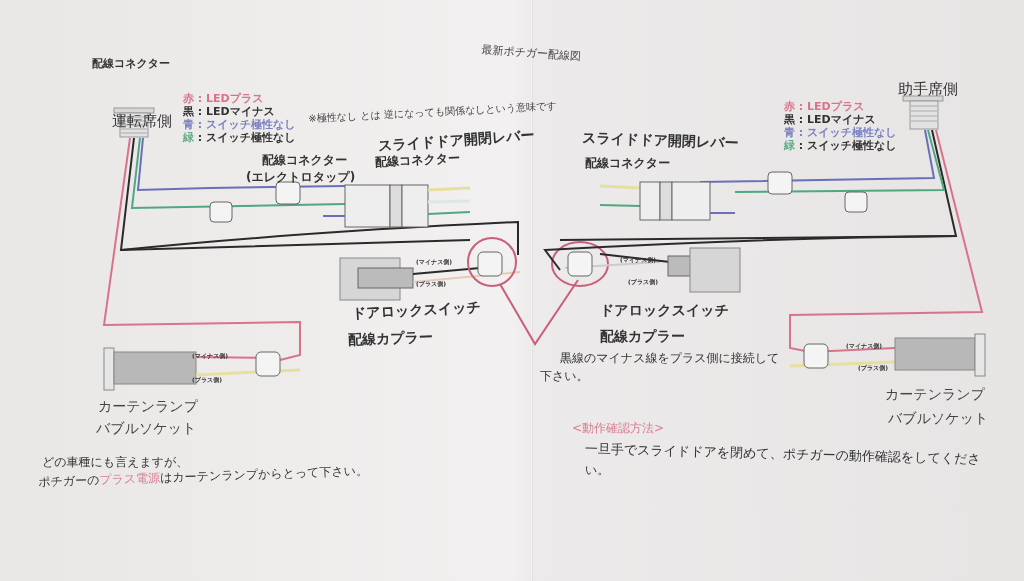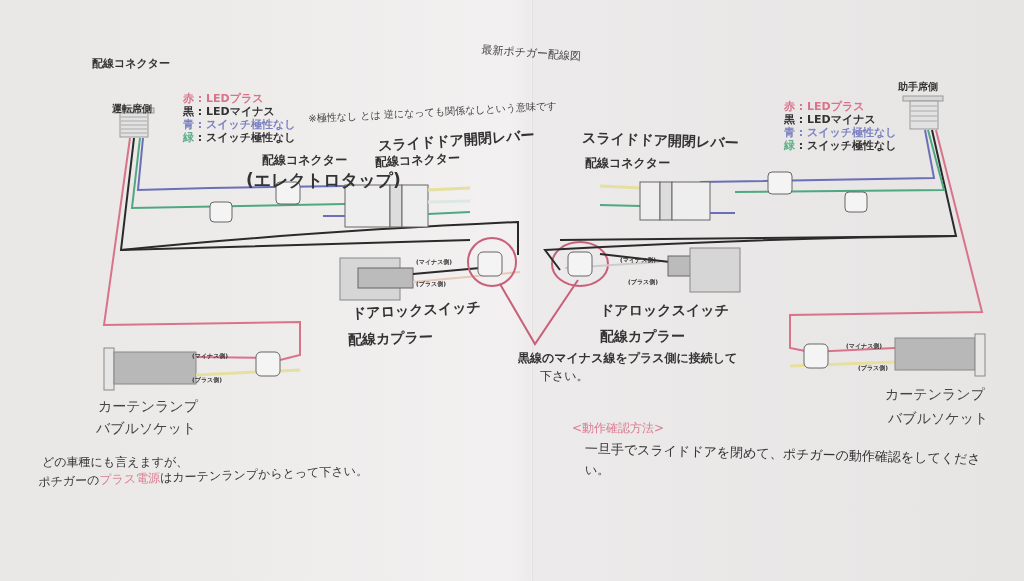--- a/index.html
+++ b/index.html
@@ -6,21 +6,21 @@
   body {
     width:1024px; height:581px; overflow:hidden; position:relative;
     background: linear-gradient(90deg, #e9e6e6 0%, #efecec 30%, #f2f0f0 50%, #eceaea 52%, #e7e4e4 100%);
     font-family: "DejaVu Sans", sans-serif; color:#333;
   }
   .fold { position:absolute; left:531px; top:0; width:2px; height:581px; background:linear-gradient(90deg,#f8f8f8,#dcd9d9); }
   svg.wires { position:absolute; left:0; top:0; }
   .t { position:absolute; white-space:nowrap; }
   .title { font-size:11px; color:#444; transform:rotate(4deg); transform-origin:left top; }
   .sect { font-size:11px; font-weight:bold; color:#333; }
-  .side { font-size:10px; font-weight:bold; color:#333; }
+  .side { font-size:15px; font-weight:normal; color:#333; }
   .leg { font-size:11px; font-weight:bold; line-height:13px; }
   .red { color:#d9738a; } .blk { color:#333; } .blu { color:#7b82c0; } .grn { color:#5fae8a; }
   .note { font-size:10px; color:#444; transform:rotate(-3deg); transform-origin:left top; }
   .lbl { font-size:14px; font-weight:bold; color:#333; }
   .lbl-s { font-size:12px; font-weight:bold; color:#333; }
   .lbl-n { font-size:14px; color:#444; }
   .tiny { font-size:6px; font-weight:bold; color:#333; }
   .body-text { font-size:12px; color:#333; }
   .pink { color:#d97c90; }
 </style>
@@ -112,33 +112,33 @@
   <line x1="810" y1="352" x2="895" y2="348" stroke="#d9738a" stroke-width="2"></line>
   <line x1="790" y1="366" x2="895" y2="362" stroke="#e6e0a0" stroke-width="3"></line>
   <rect x="804" y="344" width="24" height="24" rx="5" fill="#f4f4f4" stroke="#666"></rect>
   <rect x="895" y="338" width="80" height="32" fill="#b8b8b8" stroke="#888"></rect>
   <rect x="975" y="334" width="10" height="42" fill="#e6e6e6" stroke="#888"></rect>
 </svg>
 
 <div class="t title" style="left:482px;top:42px;">最新ポチガー配線図</div>
 <div class="t sect" style="left:92px;top:56px;">配線コネクター</div>
 
-<div class="t side" style="left:112px;top:102px;">運転席側</div>
+<div class="t side" style="left:112px;top:112px;">運転席側</div>
 <div class="t leg" style="left:183px;top:92px;">
   <div><span class="red">赤</span><span class="red"> : </span><span class="red">LEDプラス</span></div>
   <div><span class="blk">黒</span> : <span>LEDマイナス</span></div>
   <div><span class="blu">青</span><span class="blu"> : </span><span class="blu">スイッチ極性なし</span></div>
   <div><span class="grn">緑</span> : <span>スイッチ極性なし</span></div>
 </div>
 <div class="t note" style="left:308px;top:112px;">※極性なし とは 逆になっても関係なしという意味です</div>
 
 <div class="t lbl" style="left:378px;top:132px;transform:rotate(-4deg);">スライドドア開閉レバー</div>
 <div class="t lbl-s" style="left:375px;top:152px;transform:rotate(-3deg);">配線コネクター</div>
 <div class="t lbl-s" style="left:262px;top:152px;">配線コネクター</div>
-<div class="t" style="left:246px;top:169px;font-size:17px;font-weight:bold;">(エレクトロタップ)</div>
+<div class="t" style="left:246px;top:169px;font-size:12px;font-weight:bold;">(エレクトロタップ)</div>
 
 <div class="t tiny" style="left:416px;top:258px;">(マイナス側)</div>
 <div class="t tiny" style="left:416px;top:280px;">(プラス側)</div>
 <div class="t lbl" style="left:352px;top:302px;transform:rotate(-3deg);">ドアロックスイッチ</div>
 <div class="t lbl" style="left:348px;top:330px;transform:rotate(-2deg);">配線カプラー</div>
 
 <div class="t tiny" style="left:192px;top:352px;">(マイナス側)</div>
 <div class="t tiny" style="left:192px;top:376px;">(プラス側)</div>
 <div class="t lbl-n" style="left:98px;top:398px;">カーテンランプ</div>
 <div class="t lbl-n" style="left:96px;top:420px;">バブルソケット</div>
@@ -157,21 +157,21 @@
 <div class="t tiny" style="left:620px;top:256px;">(マイナス側)</div>
 <div class="t tiny" style="left:628px;top:278px;">(プラス側)</div>
 <div class="t lbl" style="left:600px;top:302px;">ドアロックスイッチ</div>
 <div class="t lbl" style="left:600px;top:328px;">配線カプラー</div>
 
 <div class="t tiny" style="left:846px;top:342px;">(マイナス側)</div>
 <div class="t tiny" style="left:858px;top:364px;">(プラス側)</div>
 <div class="t lbl-n" style="left:885px;top:386px;">カーテンランプ</div>
 <div class="t lbl-n" style="left:888px;top:410px;">バブルソケット</div>
 
-<div class="t body-text" style="left:518px;top:350px;font-weight:bold;">黒線のマイナス線をプラス側に接続して</div>
+<div class="t body-text" style="left:560px;top:350px;">黒線のマイナス線をプラス側に接続して</div>
 <div class="t body-text" style="left:540px;top:368px;">下さい。</div>
 
 <div class="t body-text pink" style="left:572px;top:420px;">&lt;動作確認方法&gt;</div>
 <div class="t body-text" style="left:585px;top:440px;font-size:13px;transform:rotate(1.5deg);transform-origin:left top;">一旦手でスライドドアを閉めて、ポチガーの動作確認をしてくださ</div>
 <div class="t body-text" style="left:585px;top:462px;">い。</div>
 
 <div class="t body-text" style="left:42px;top:454px;font-family:Liberation Serif, serif;">どの車種にも言えますが、</div>
 <div class="t body-text" style="left:38px;top:474px;transform:rotate(-2deg);transform-origin:left top;">
   <span>ポチガーの</span><span class="pink">プラス電源</span><span>はカーテンランプからとって下さい。</span>
 </div>

